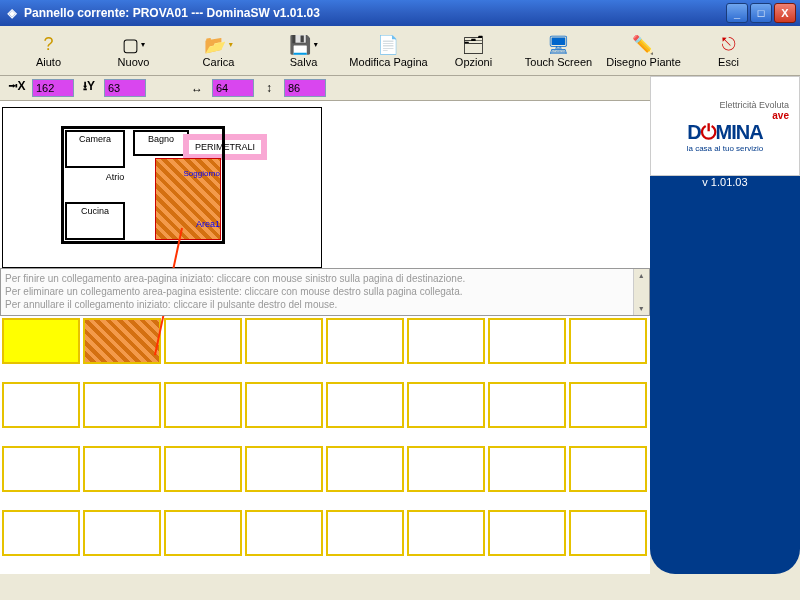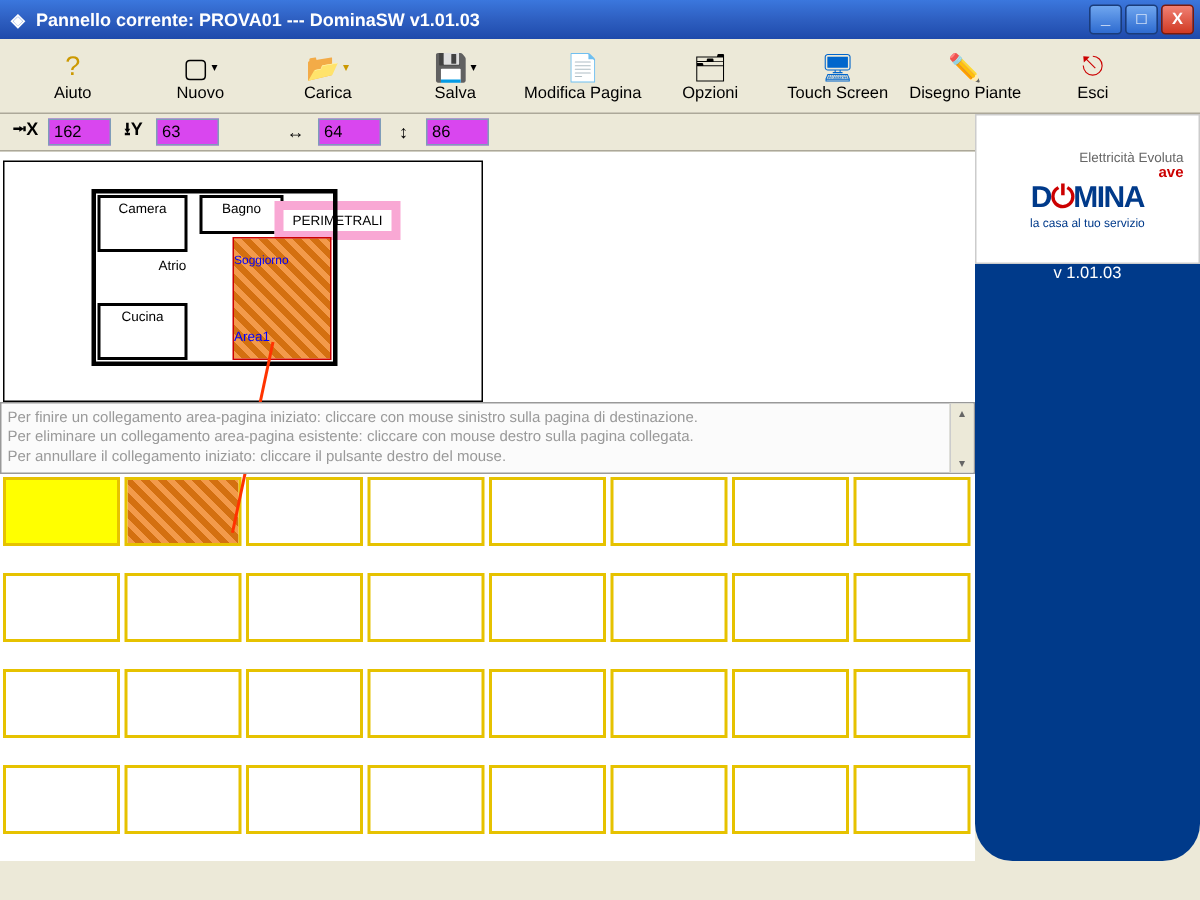--- a/index.html
+++ b/index.html
@@ -24,21 +24,21 @@
 .logo-txt1 { font-size: 9px; color: #666; align-self: flex-end; margin-right: 6px; }
 .logo-ave { font-size: 10px; font-weight: bold; color: #c00; align-self: flex-end; margin-right: 6px;}
 .logo-main { font-size: 20px; font-weight: 900; letter-spacing: -1px; color: #003a8a; }
 .logo-main .o { color: #c00; }
 .logo-sub { font-size: 8px; color: #003a8a; }
 .right-label { color: #fff; font-size: 12px; font-weight: bold; text-align: center; margin-top: 4px; }
 .right-ver { color: #fff; font-size: 11px; text-align: center; }
 .floorplan-wrap { height: 178px; display: flex; }
 .floorplan { width: 320px; border: 1px solid #000; margin: 6px 0 0 2px; position: relative; background: #fff; }
 .room { position: absolute; border: 2px solid #000; background: #fff; font-size: 9px; padding: 2px; text-align: center; }
-.area1 { position: absolute; background: repeating-linear-gradient(45deg,#f39a4a,#f39a4a 4px,#d47010 4px,#d47010 8px); border: 1px solid #c00; font-size: 9px; color: #00c; display: flex; flex-direction: column; align-items: flex-start; justify-content: space-around; gap: 22px; }
+.area1 { position: absolute; background: repeating-linear-gradient(45deg,#f39a4a,#f39a4a 4px,#d47010 4px,#d47010 8px); border: 1px solid #c00; font-size: 9px; color: #00c; display: flex; flex-direction: column; align-items: flex-end; justify-content: space-around; gap: 22px; }
 .peri { position: absolute; border: 6px solid #f9a8d4; font-size: 9px; padding: 2px 6px; background: #fff; }
 .page-label { height: 16px; background: #ffff00; border: 1px solid #999; font-size: 11px; padding: 1px 4px; display: flex; gap: 30px; }
 .hint-box { height: 50px; border: 1px solid #999; background: #fbfbfb; font-size: 10px; color: #999; padding: 3px 4px; line-height: 13px; position: relative; }
 .hint-box .sb { position: absolute; right: 0; top: 0; bottom: 0; width: 16px; background: #ece9d8; border-left: 1px solid #ccc; display: flex; flex-direction: column; justify-content: space-between; align-items: center; font-size: 8px; color: #666;}
 .thumb-grid { flex: 1; background: #fff; padding: 2px 0 0 2px; }
 .thumb-row { display: flex; gap: 3px; margin-bottom: 18px; }
 .thumb { width: 78px; height: 46px; border: 2px solid #e6c200; background: #fff; }
 .thumb.active { background: #ffff00; }
 .thumb.area { background: repeating-linear-gradient(45deg,#f39a4a,#f39a4a 4px,#d47010 4px,#d47010 8px); }
 .link-line { position: absolute; width: 2px; background: #f30; transform-origin: top; }

